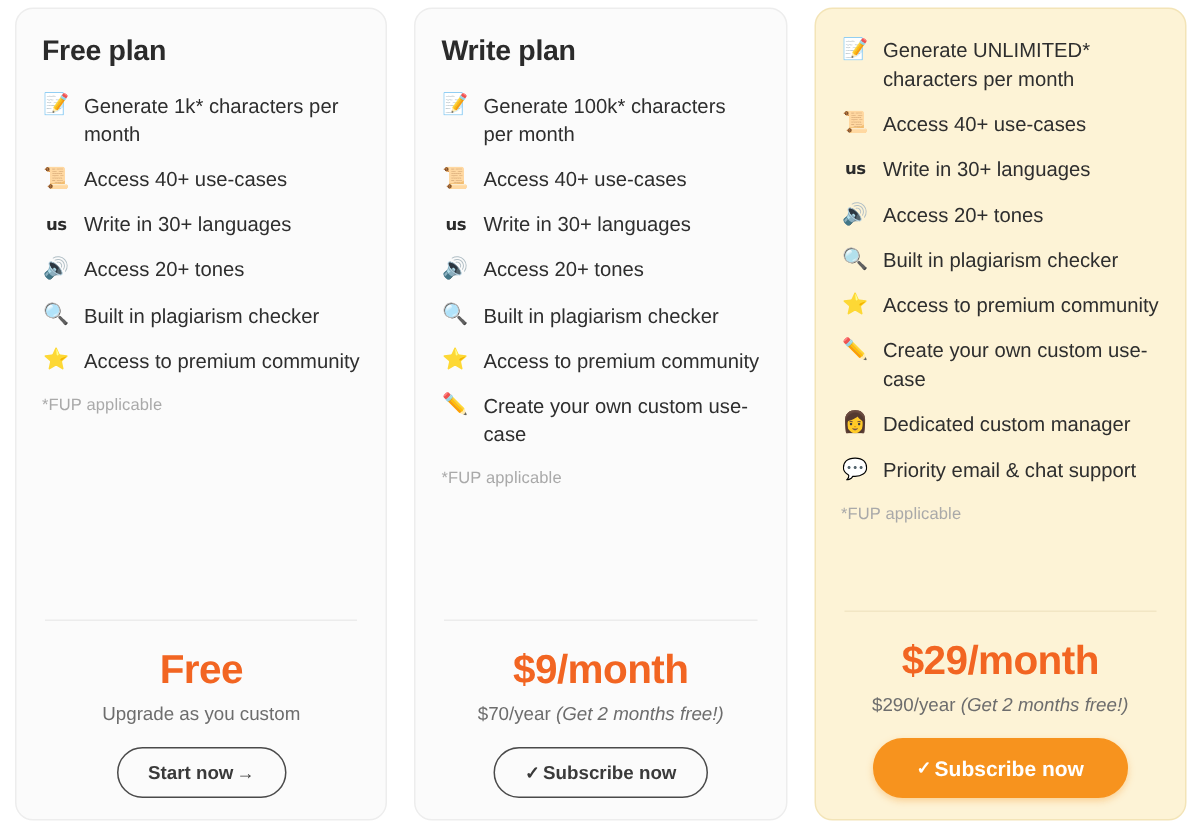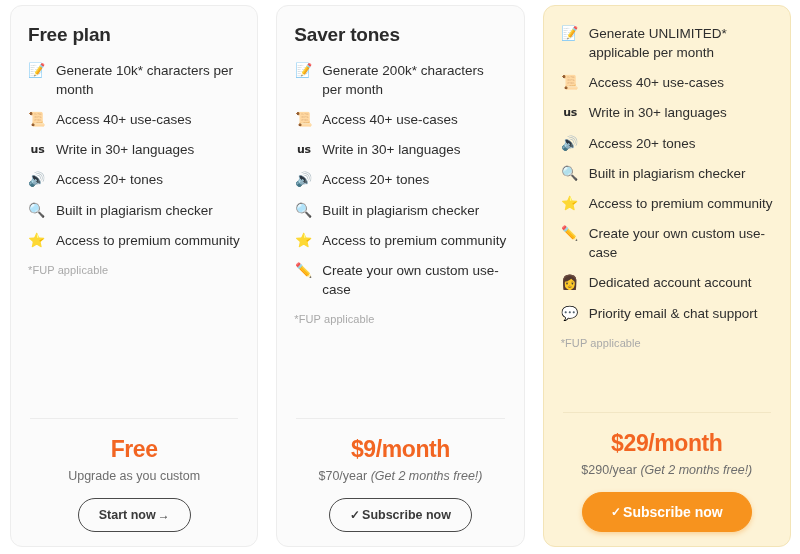--- a/index.html
+++ b/index.html
@@ -102,21 +102,21 @@
   .divider.cream { background: #f2e6c4; }
 
   .price-block {
     padding-top: 18px;
     display: flex;
     flex-direction: column;
     align-items: center;
   }
 
   .price-main {
-    font-size: 23px;
+    font-size: 27px;
     font-weight: 700;
     color: #f26522;
     line-height: 1.1;
     letter-spacing: -0.4px;
   }
 
   .price-sub {
     font-size: 12.5px;
     color: #6d6d6d;
     margin-top: 7px;
@@ -159,21 +159,21 @@
 </style>
 </head>
 <body>
 
 <div class="pricing-wrap" id="pricing-wrap">
     <div class="plan-card neutral">
       <div class="plan-title">Free plan</div>
       <ul class="feature-list">
         <li class="feature-item">
           <span class="feature-icon">📝</span>
-          <span class="feature-text">Generate 10k* characters per month</span>
+          <span class="feature-text">Generate 1k* characters per month</span>
         </li>
         <li class="feature-item">
           <span class="feature-icon">📜</span>
           <span class="feature-text">Access 40+ use-cases</span>
         </li>
         <li class="feature-item">
           <span class="feature-icon abc-icon">us</span>
           <span class="feature-text">Write in 30+ languages</span>
         </li>
         <li class="feature-item">
@@ -195,25 +195,25 @@
       <div class="price-block">
         <div class="price-main">Free</div>
         <div class="price-sub"><span>Upgrade as you custom</span></div>
         <button class="cta outline">
           <span>Start now</span>
           <span class="glyph">→</span>
         </button>
       </div>
     </div>
     <div class="plan-card neutral">
-      <div class="plan-title">Saver tones</div>
+      <div class="plan-title">Write plan</div>
       <ul class="feature-list">
         <li class="feature-item">
           <span class="feature-icon">📝</span>
-          <span class="feature-text">Generate 200k* characters per month</span>
+          <span class="feature-text">Generate 100k* characters per month</span>
         </li>
         <li class="feature-item">
           <span class="feature-icon">📜</span>
           <span class="feature-text">Access 40+ use-cases</span>
         </li>
         <li class="feature-item">
           <span class="feature-icon abc-icon">us</span>
           <span class="feature-text">Write in 30+ languages</span>
         </li>
         <li class="feature-item">
@@ -242,21 +242,21 @@
         <button class="cta outline">
           <span class="glyph">✓</span>
           <span>Subscribe now</span>
         </button>
       </div>
     </div>
     <div class="plan-card highlight">
       <ul class="feature-list">
         <li class="feature-item">
           <span class="feature-icon">📝</span>
-          <span class="feature-text">Generate UNLIMITED* applicable per month</span>
+          <span class="feature-text">Generate UNLIMITED* characters per month</span>
         </li>
         <li class="feature-item">
           <span class="feature-icon">📜</span>
           <span class="feature-text">Access 40+ use-cases</span>
         </li>
         <li class="feature-item">
           <span class="feature-icon abc-icon">us</span>
           <span class="feature-text">Write in 30+ languages</span>
         </li>
         <li class="feature-item">
@@ -270,21 +270,21 @@
         <li class="feature-item">
           <span class="feature-icon">⭐</span>
           <span class="feature-text">Access to premium community</span>
         </li>
         <li class="feature-item">
           <span class="feature-icon">✏️</span>
           <span class="feature-text">Create your own custom use-case</span>
         </li>
         <li class="feature-item">
           <span class="feature-icon">👩</span>
-          <span class="feature-text">Dedicated account account</span>
+          <span class="feature-text">Dedicated custom manager</span>
         </li>
         <li class="feature-item">
           <span class="feature-icon">💬</span>
           <span class="feature-text">Priority email &amp; chat support</span>
         </li>
       </ul>
       <div class="fup-note">*FUP applicable</div>
       <div class="spacer"></div>
       <div class="divider cream"></div>
       <div class="price-block">

